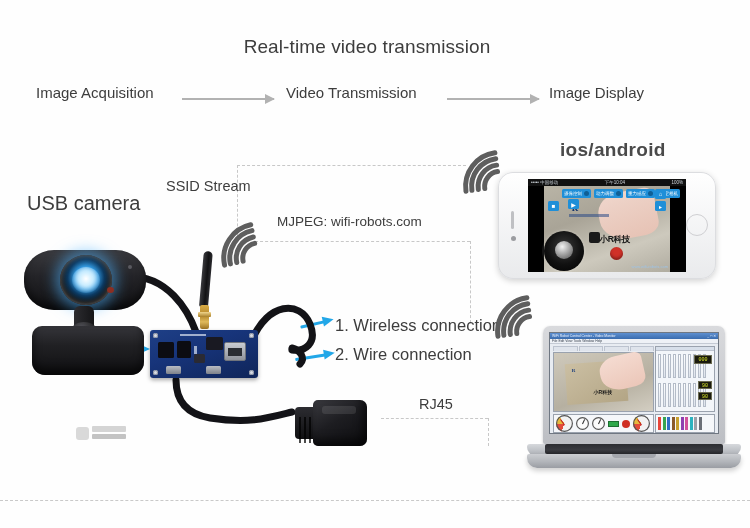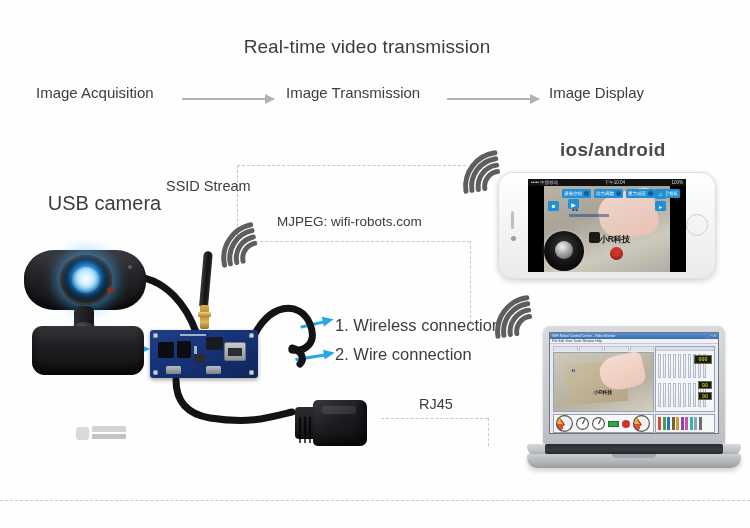--- a/index.html
+++ b/index.html
@@ -52,21 +52,21 @@
     border-bottom: 5px solid transparent;
     border-left: 10px solid #b2b2b2;
   }
   .flowarrow.a1 { left: 182px; width: 92px; }
   .flowarrow.a2 { left: 447px; width: 92px; }
 
   
   .ptxt { position: absolute; white-space: nowrap; color: #3d3d3d; }
   .lbl-usbcam {
     left: 27px; top: 190px; font-size: 20px; line-height: 26px;
-    text-align: center; width: 155px;
+    width: 155px;
   }
   .lbl-mjpeg { left: 166px; top: 178px; font-size: 14.5px; }
   .lbl-ssid  { left: 277px; top: 214px; font-size: 13.5px; }
   .lbl-iosandroid {
     left: 560px; top: 139px; font-size: 19px; font-weight: bold;
     color: #4a4a4a; letter-spacing:.3px;text-align:center;
   }
   .lbl-rj45  { left: 419px; top: 396px; font-size: 14.5px; }
   .lbl-conn1 { left: 335px; top: 316px; font-size: 16.5px; }
   .lbl-conn2 { left: 335px; top: 345px; font-size: 16.5px; }
@@ -451,21 +451,21 @@
 <div id="stage">
 
   <div class="title">Real-time video transmission</div>
 
   <div class="flowrow">
     <div class="flowlbl l1">Image Acquisition</div>
     <div class="flowarrow a1">
       <span class="shaft"></span>
         <span class="head"></span>
     </div>
-    <div class="flowlbl l2">Image Transmission</div>
+    <div class="flowlbl l2">Video Transmission</div>
     <div class="flowarrow a2">
       <span class="shaft"></span>
         <span class="head"></span>
     </div>
     <div class="flowlbl l3">Image Display</div>
   </div>
 
   <div class="dash-h" style="left:237px; top:165px; width:229px;"></div>
   <div class="dash-v" style="left:237px; top:165px; height:76px;"></div>
   <div class="dash-h" style="left:255px; top:241px; width:215px;"></div>

